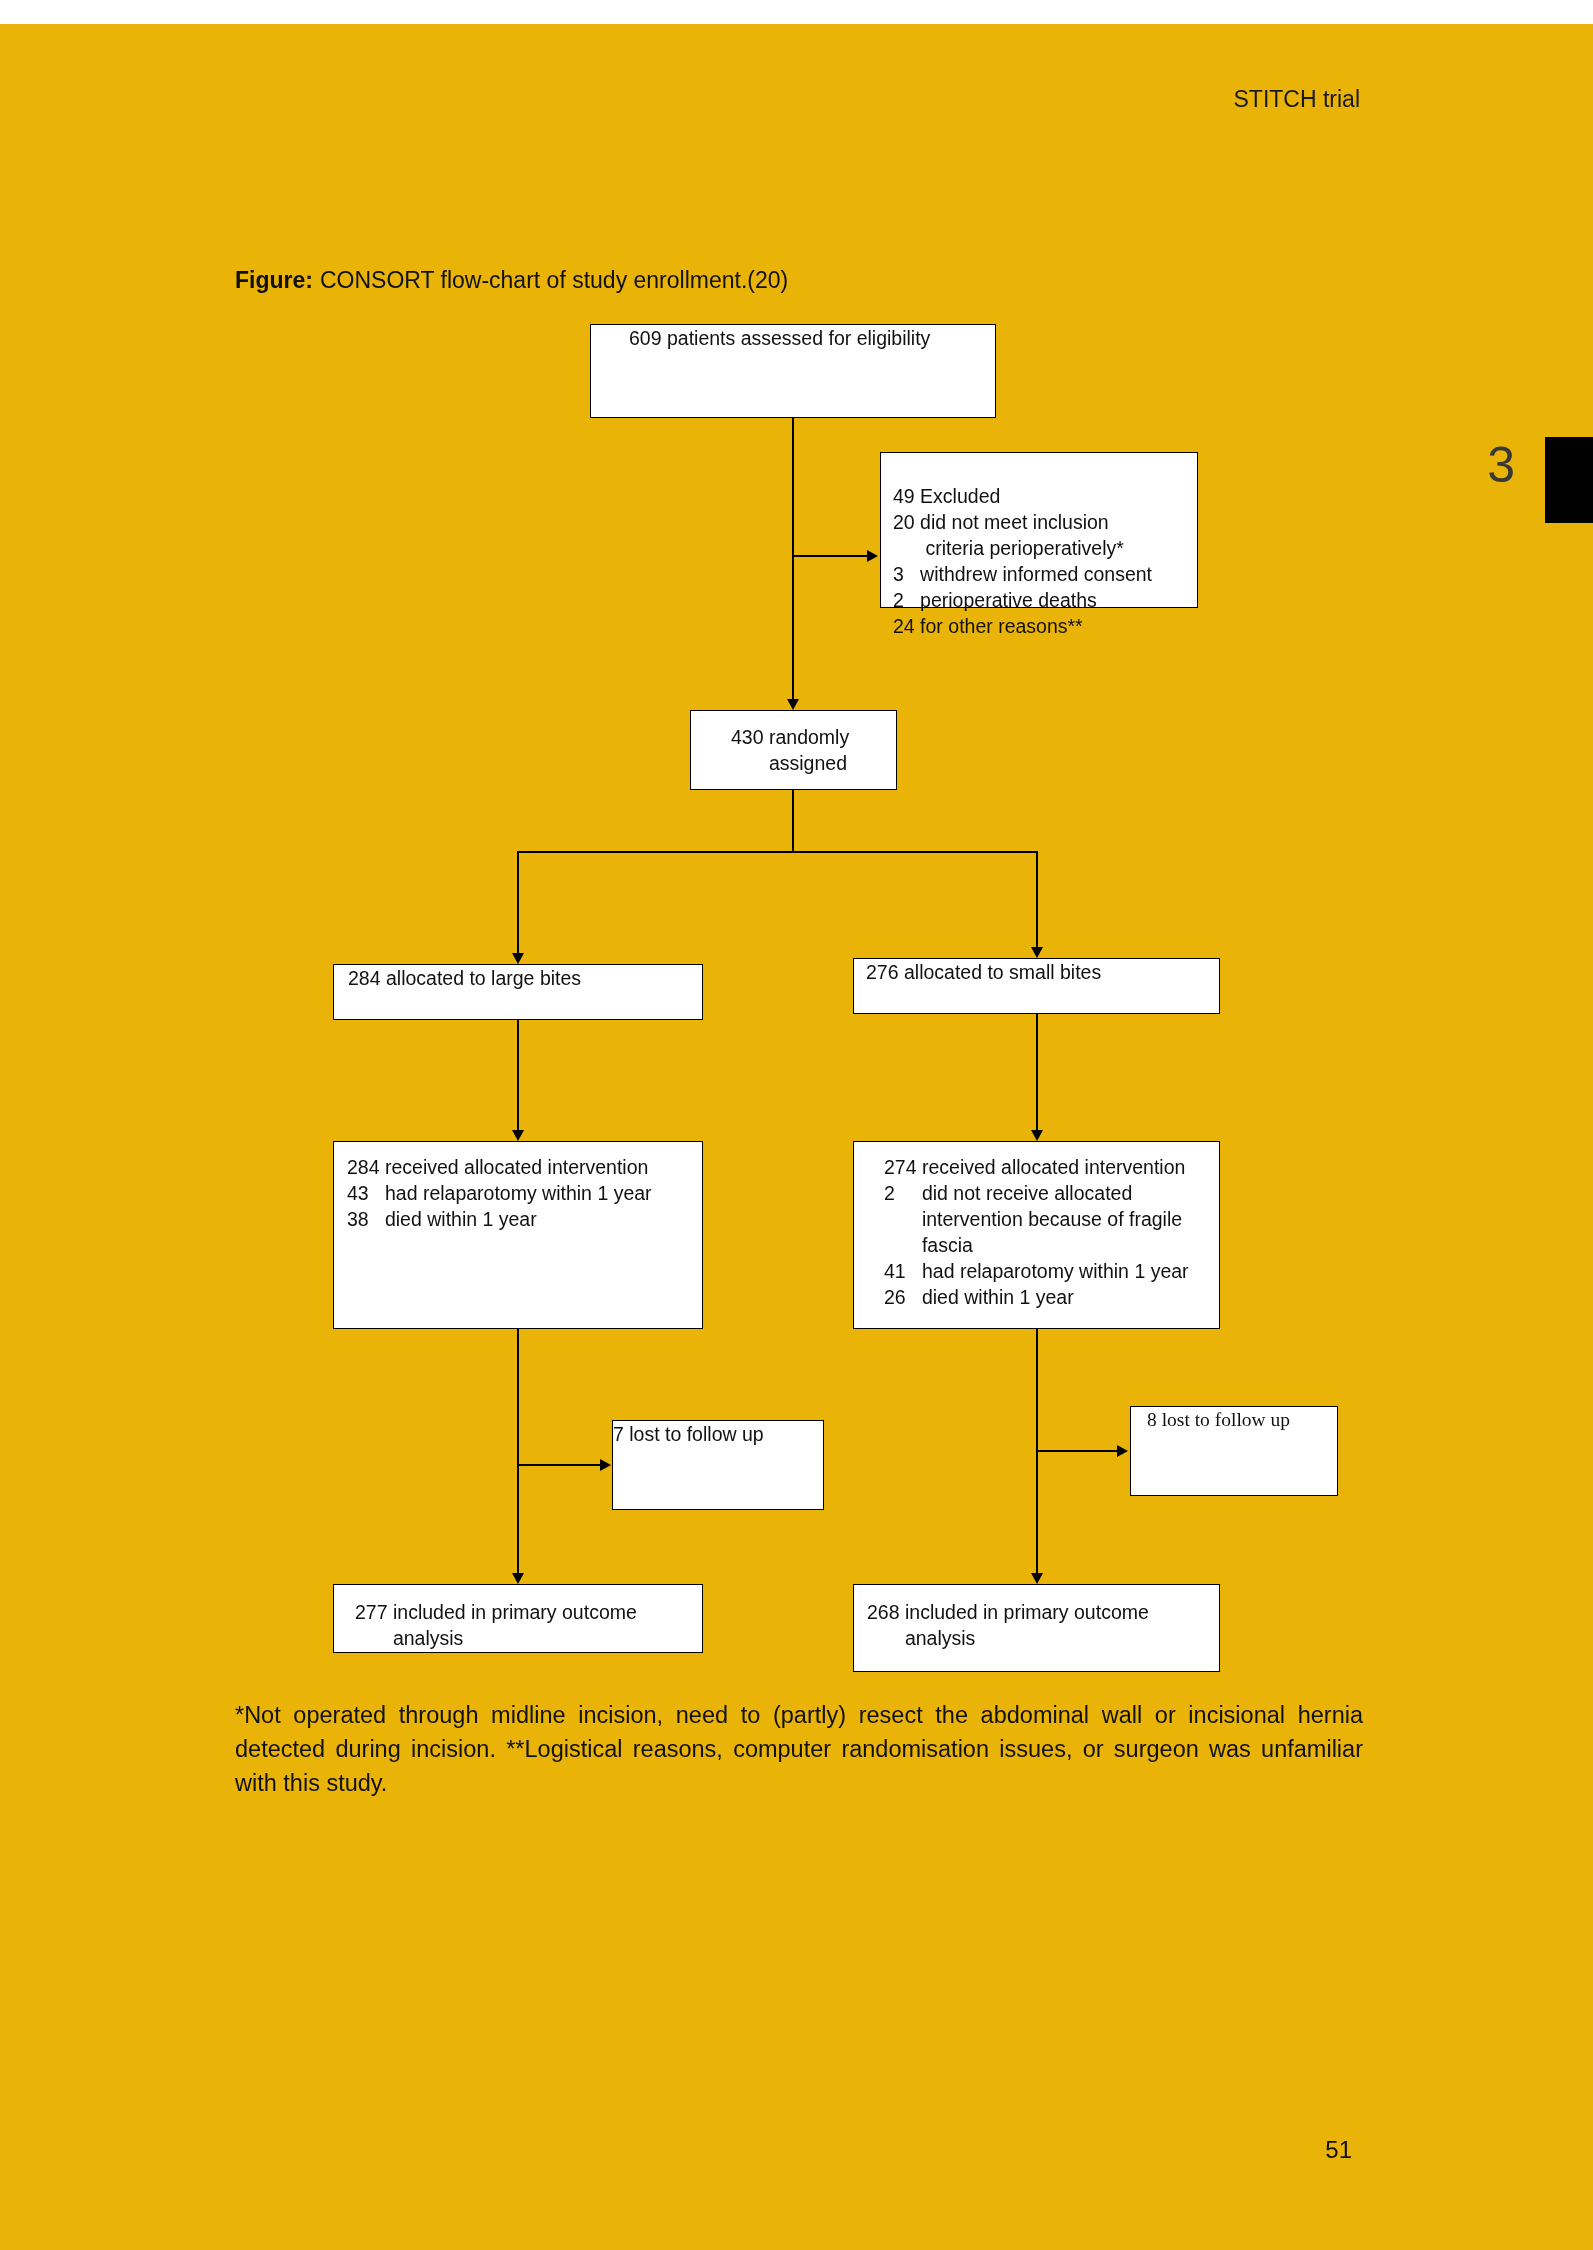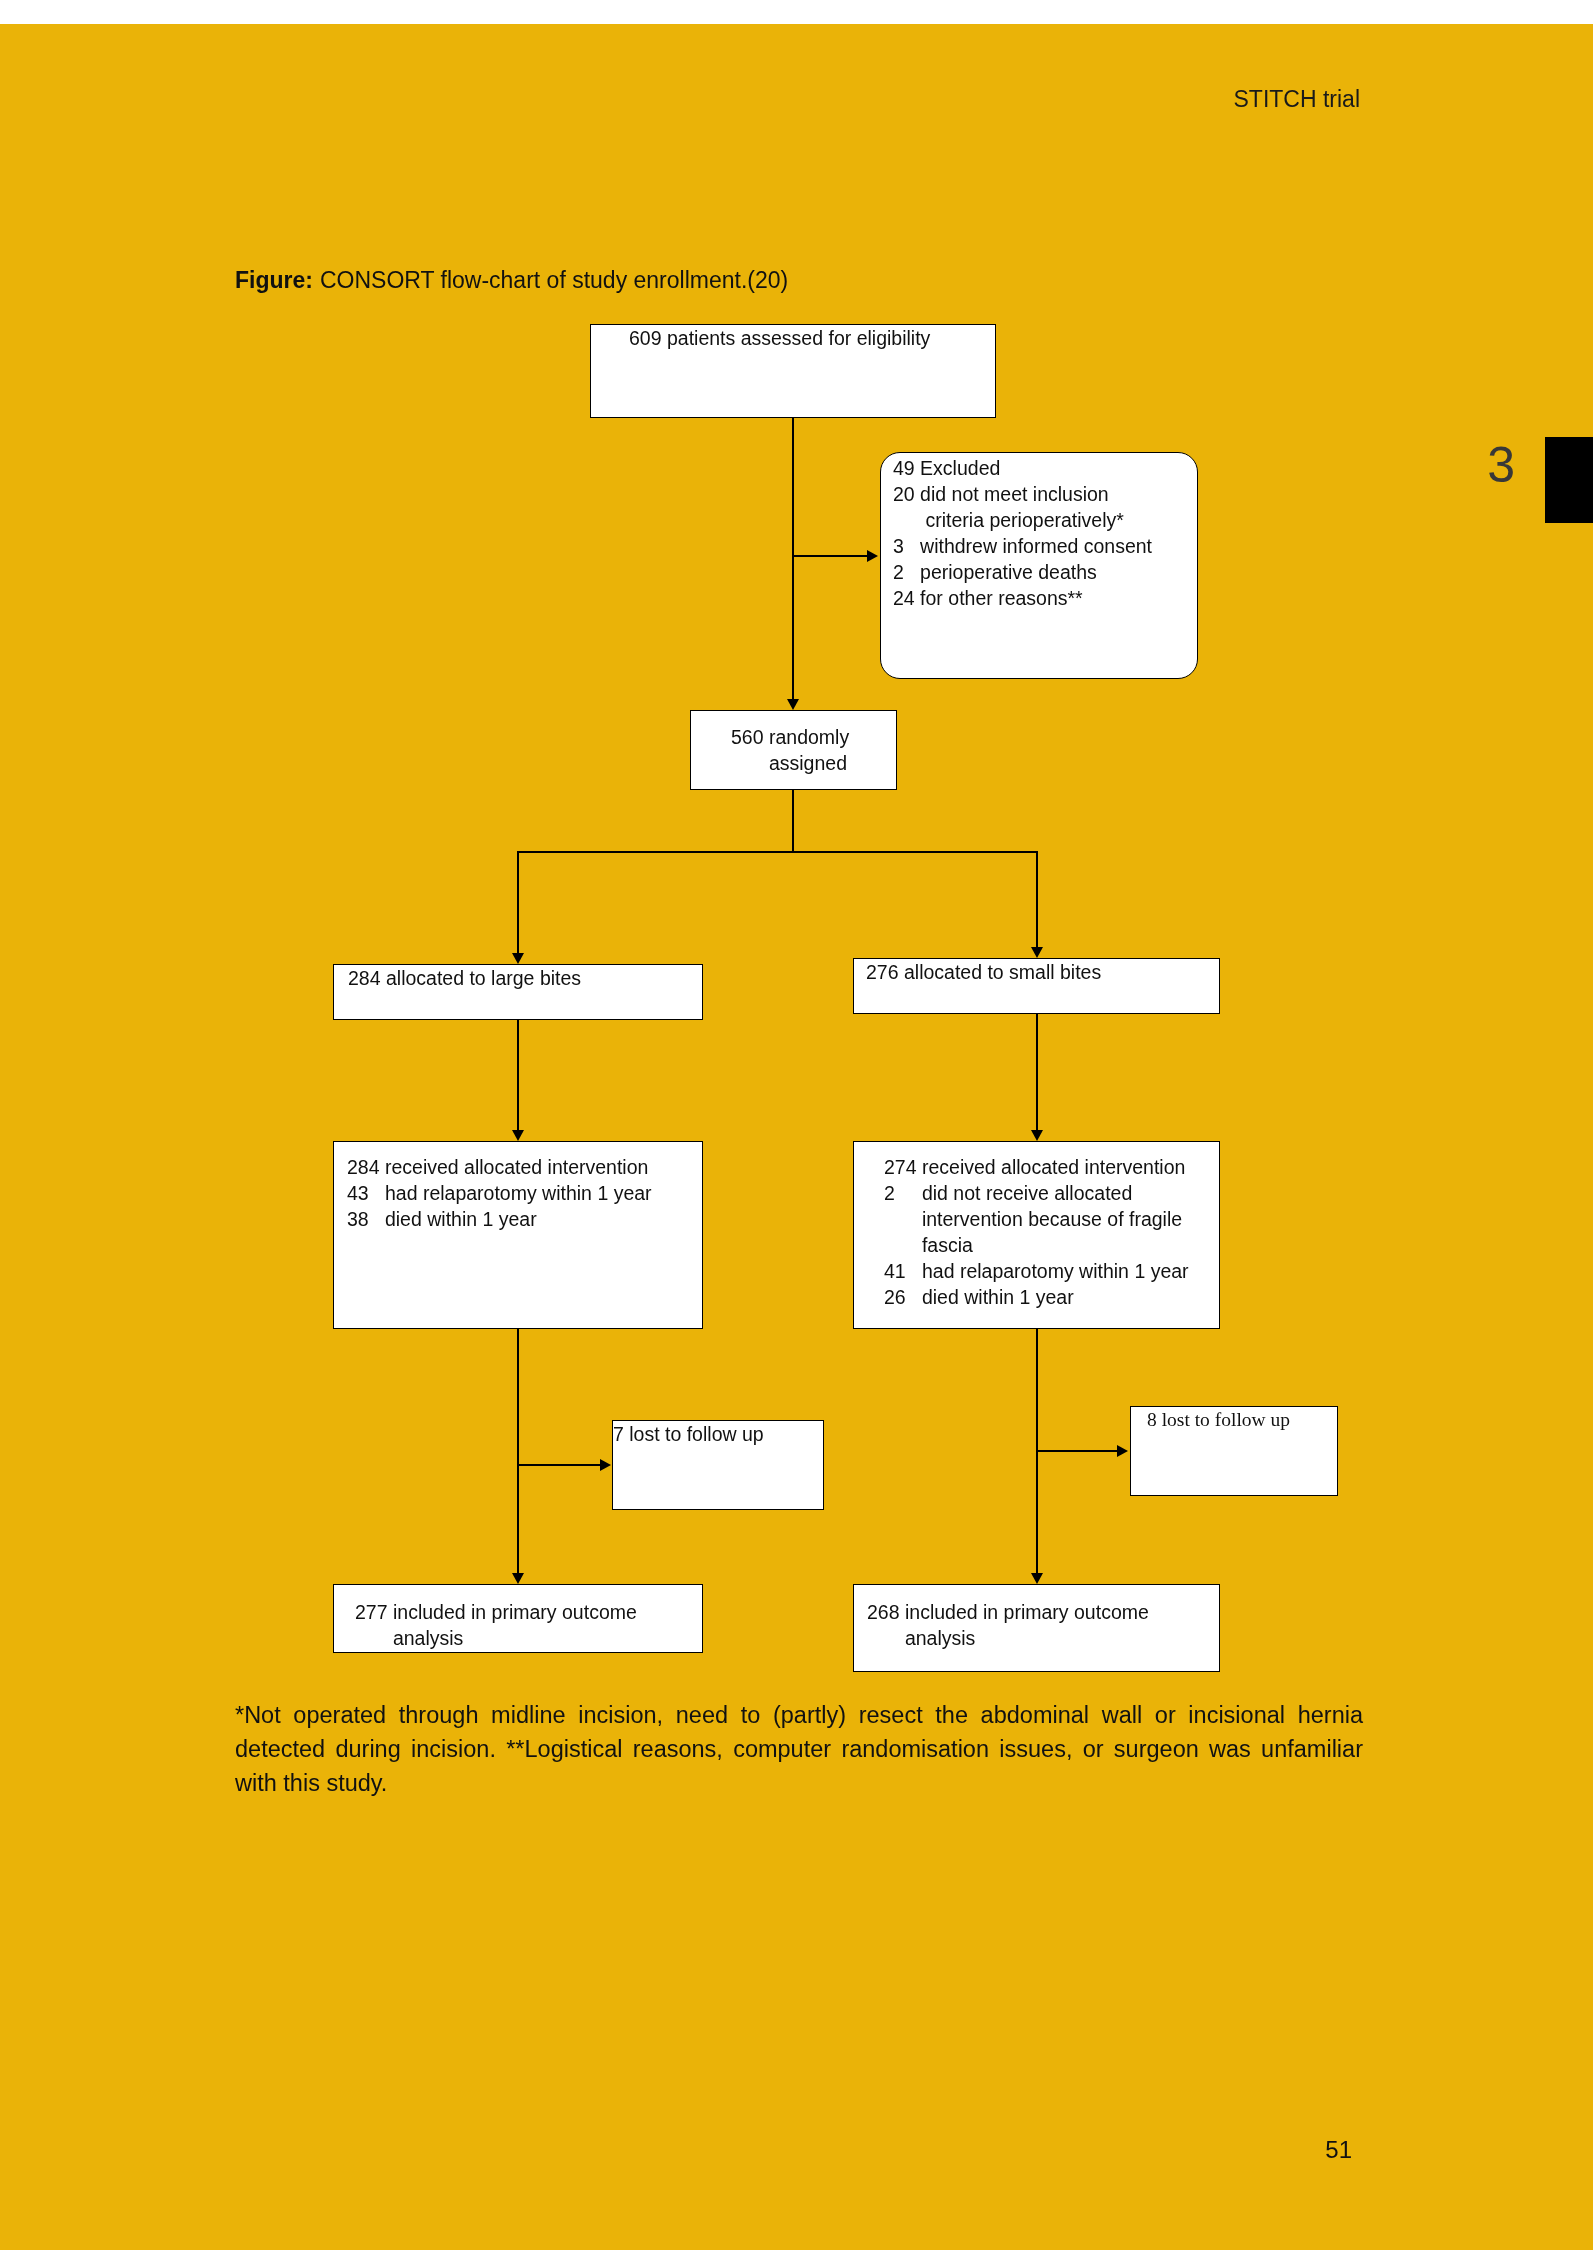--- a/index.html
+++ b/index.html
@@ -48,31 +48,31 @@
   <div class="running-head">STITCH trial</div>
   <div class="chapter-num">3</div>
   <div class="chapter-tab"></div>
 
   <div class="caption"><span class="cap-label">Figure:</span><span>CONSORT flow-chart of study enrollment.(20)</span></div>
 
   <div class="box center-v" style="left:590px;top:300px;width:406px;height:94px;padding-left:38px;">
     <div class="txt">609 patients assessed for eligibility</div>
   </div>
 
-  <div class="box" style="left:880px;top:428px;width:318px;height:227px;padding:2px 12px;border-radius:20px;">
+  <div class="box" style="left:880px;top:428px;width:318px;height:156px;padding:30px 12px;">
     <div class="txt">49 Excluded
 20 did not meet inclusion
       criteria perioperatively*
 3   withdrew informed consent
 2   perioperative deaths
 24 for other reasons**</div>
   </div>
 
   <div class="box" style="left:690px;top:686px;width:207px;height:80px;padding:13px 0 0 40px;">
-    <div class="txt">560 randomly
+    <div class="txt">430 randomly
        assigned</div>
   </div>
 
   <div class="box center-v" style="left:333px;top:940px;width:370px;height:56px;padding-left:14px;">
     <div class="txt">284 allocated to large bites</div>
   </div>
 
   <div class="box center-v" style="left:853px;top:934px;width:367px;height:56px;padding-left:12px;">
     <div class="txt">276 allocated to small bites</div>
   </div>

